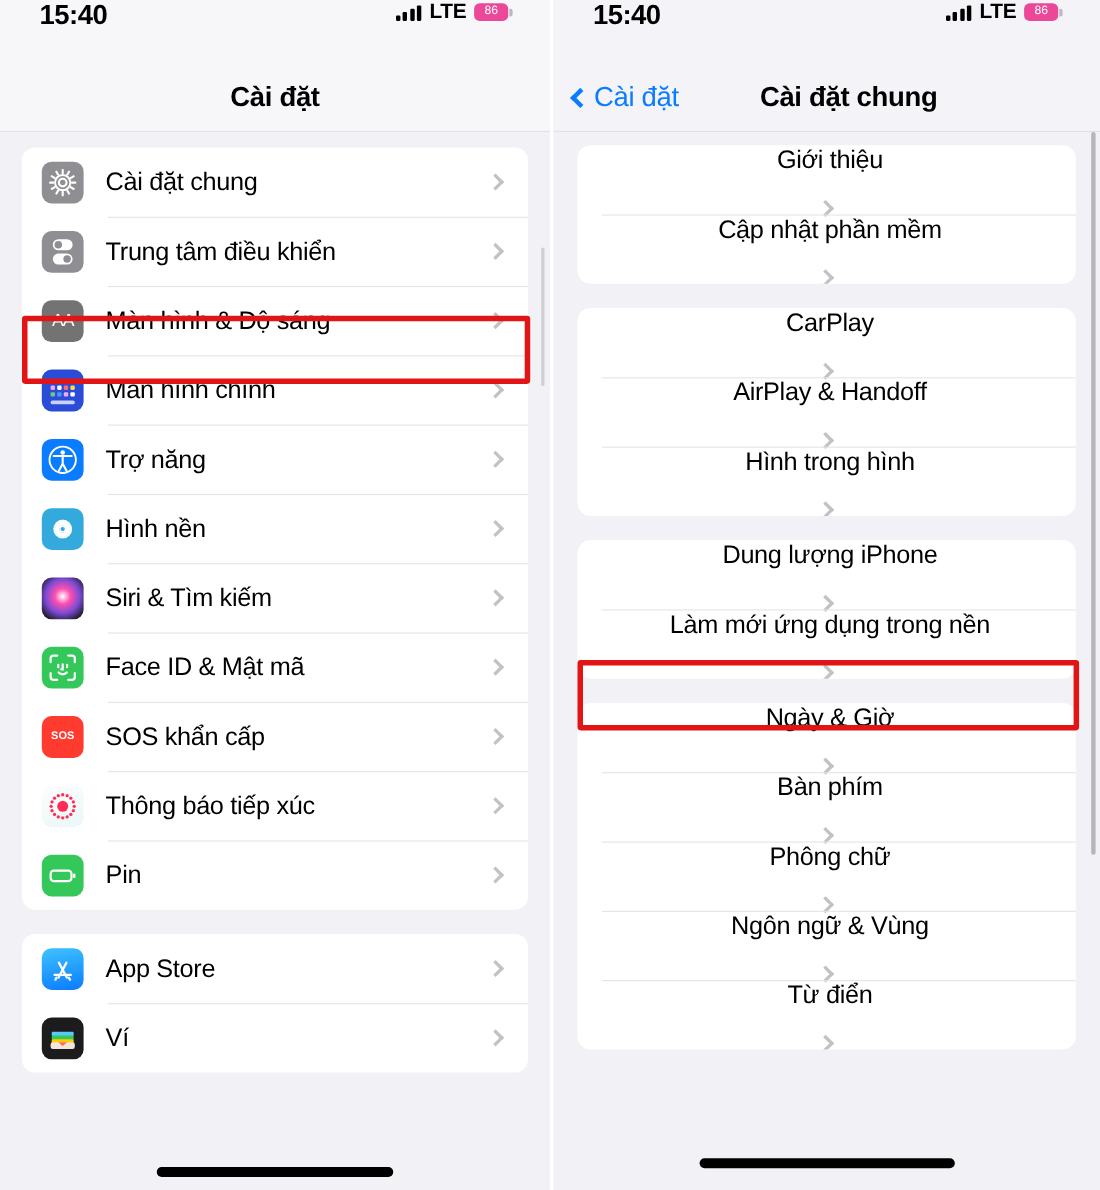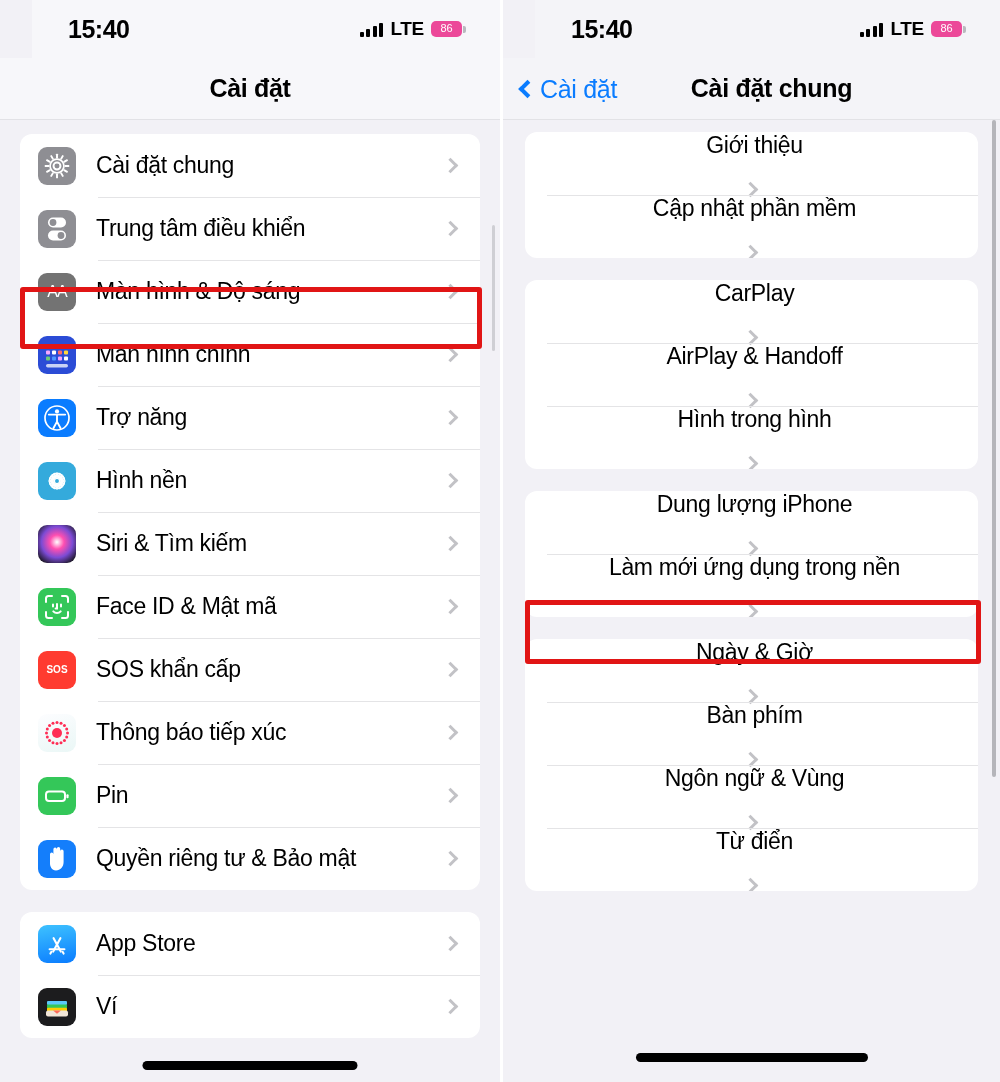--- a/index.html
+++ b/index.html
@@ -16,24 +16,23 @@
     width: 500px; height: 1082px;
     background: #f2f2f7;
     overflow: hidden;
   }
   .phone.left  { background: #f2f1f6; }
   .phone.right { background: #f2f1f6; border-left: 3px solid #ffffff; }
 
   
   .statusbar {
     height: 58px;
-    display: flex; align-items: center; justify-content: space-between;
+    display: flex; align-items: flex-start; justify-content: space-between;
     padding: 0 34px 0 36px;
     background: #f7f7fa;
-    margin-left: 32px;
   }
   .phone.right .statusbar { background: #f4f4f8; }
   .clock {
     font-size: 25px; font-weight: bold; letter-spacing: -0.5px; color: #000;
   }
   .status-right { display: flex; align-items: center; gap: 7px; }
   .bars { display: flex; align-items: flex-end; gap: 2.5px; height: 15px; }
   .bars i { display: block; width: 4px; background: #000; border-radius: 1px; }
   .bars i:nth-child(1){ height: 5px; }
   .bars i:nth-child(2){ height: 8px; }
@@ -350,29 +349,20 @@
           <div class="row">
             <span class="ico ic-battery">
               <svg width="30" height="30" viewBox="0 0 30 30">
                 <rect x="4" y="10.5" width="19" height="9.5" rx="3" fill="none" stroke="#fff" stroke-width="2"></rect>
                 <rect x="24.4" y="13.2" width="2.2" height="4" rx="1" fill="#fff"></rect>
               </svg>
             </span>
             <span class="row-label">Pin</span>
             <span class="disclosure"></span>
           </div>
-          <div class="row">
-            <span class="ico ic-privacy">
-              <svg width="24" height="26" viewBox="0 0 24 26">
-                <path d="M5 14V8.2a1.7 1.7 0 0 1 3.4 0V3.3a1.7 1.7 0 0 1 3.4 0v4.9V2.7a1.7 1.7 0 0 1 3.4 0v5.5V5.3a1.7 1.7 0 0 1 3.4 0V16c0 5-3.2 8.4-7.6 8.4C6.6 24.4 5 20 5 17.4z" fill="#fff"></path>
-              </svg>
-            </span>
-            <span class="row-label">Quyền riêng tư &amp; Bảo mật</span>
-            <span class="disclosure"></span>
-          </div>
         </div>
         <div class="group">
           <div class="row">
             <span class="ico ic-appstore">
               <svg width="28" height="28" viewBox="0 0 28 28">
                 <g stroke="#fff" stroke-width="2.1" stroke-linecap="round" fill="none">
                   <path d="M6.6 19.3h14.8"></path>
                   <path d="M10.2 21.6 17.4 8.2"></path>
                   <path d="M17.8 21.6 10.6 8.2"></path>
                   <path d="M8.4 21.8 7.4 23.6"></path>
@@ -469,20 +459,24 @@
         <div class="group">
           <div class="row">
             <span class="row-label">Ngày &amp; Giờ</span>
             <span class="disclosure"></span>
           </div>
           <div class="row">
             <span class="row-label">Bàn phím</span>
             <span class="disclosure"></span>
           </div>
           <div class="row">
+            <span class="row-label">Phông chữ</span>
+            <span class="disclosure"></span>
+          </div>
+          <div class="row">
             <span class="row-label">Ngôn ngữ &amp; Vùng</span>
             <span class="disclosure"></span>
           </div>
           <div class="row">
             <span class="row-label">Từ điển</span>
             <span class="disclosure"></span>
           </div>
         </div>
       </div>
 

